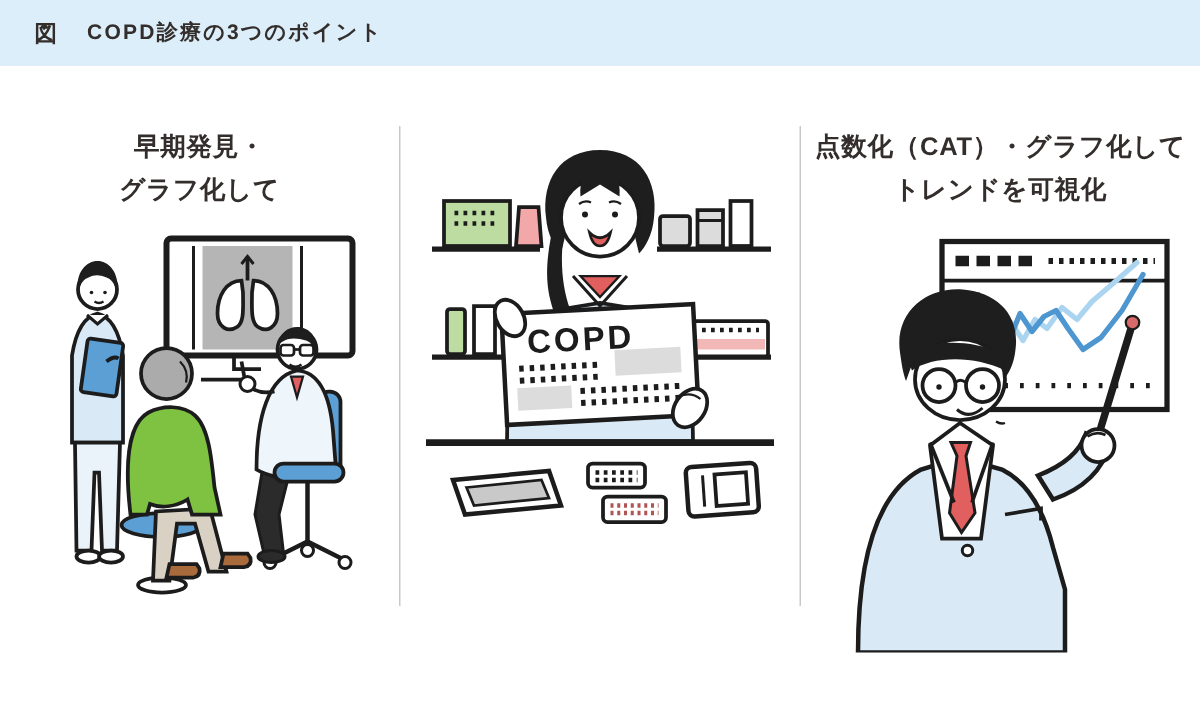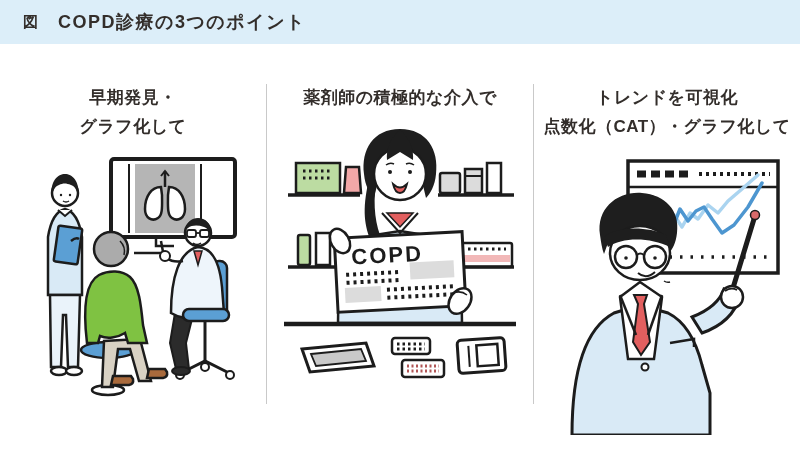--- a/index.html
+++ b/index.html
@@ -22,21 +22,21 @@
     gap: 20px;
   }
   .fig-label {
     font-weight: bold;
     font-size: 15px;
     color: #332e2b;
   }
   .fig-title {
     margin: 0;
     font-weight: bold;
-    font-size: 18px;
+    font-size: 14px;
     letter-spacing: 1.5px;
     color: #332e2b;
   }
 
   
   .panels {
     display: flex;
     height: 308px;
     padding-top: 40px;
   }
@@ -165,21 +165,20 @@
             <path d="M185 98 q4 3 8 0" fill="none" stroke="#1c1c1c" stroke-width="1.5"></path>
           </g>
         </svg>
       </div>
     </section>
 
     <div class="divider"></div>
 
     <section class="panel">
       <div class="caption">
-        <span>薬剤師の積極的な介入で</span>
       </div>
       <div class="illu">
         <svg width="240" height="290" viewBox="0 0 240 290">
 
           <g>
             <rect x="16" y="46" width="44" height="30" fill="#bcdca2" stroke="#1c1c1c" stroke-width="2.5"></rect>
             <line x1="23" y1="54" x2="51" y2="54" stroke="#1c1c1c" stroke-width="3" stroke-dasharray="2.5 3.5"></line>
             <line x1="23" y1="61" x2="51" y2="61" stroke="#1c1c1c" stroke-width="3" stroke-dasharray="2.5 3.5"></line>
             <path d="M66 50 h13 l2 26 h-17 z" fill="#f2a8a8" stroke="#1c1c1c" stroke-width="2.5"></path>
             <rect x="160" y="56" width="20" height="20" rx="2" fill="#dcdcdc" stroke="#1c1c1c" stroke-width="2.5"></rect>
@@ -245,22 +244,22 @@
             </g>
           </g>
         </svg>
       </div>
     </section>
 
     <div class="divider"></div>
 
     <section class="panel">
       <div class="caption">
+        <span>点数化（CAT）・グラフ化して</span>
         <span>トレンドを可視化</span>
-        <span>点数化（CAT）・グラフ化して</span>
       </div>
       <div class="illu">
         <svg width="250" height="290" viewBox="0 0 250 290">
 
           <g>
             <rect x="86" y="16" width="150" height="112" fill="#ffffff" stroke="#1c1c1c" stroke-width="3.5"></rect>
             <line x1="86" y1="42" x2="236" y2="42" stroke="#1c1c1c" stroke-width="2.5"></line>
             <line x1="95" y1="29" x2="150" y2="29" stroke="#1c1c1c" stroke-width="7" stroke-dasharray="9 5"></line>
             <line x1="157" y1="29" x2="228" y2="29" stroke="#1c1c1c" stroke-width="4" stroke-dasharray="3 4"></line>
             <line x1="110" y1="50" x2="110" y2="100" stroke="#1c1c1c" stroke-width="2.5"></line>

